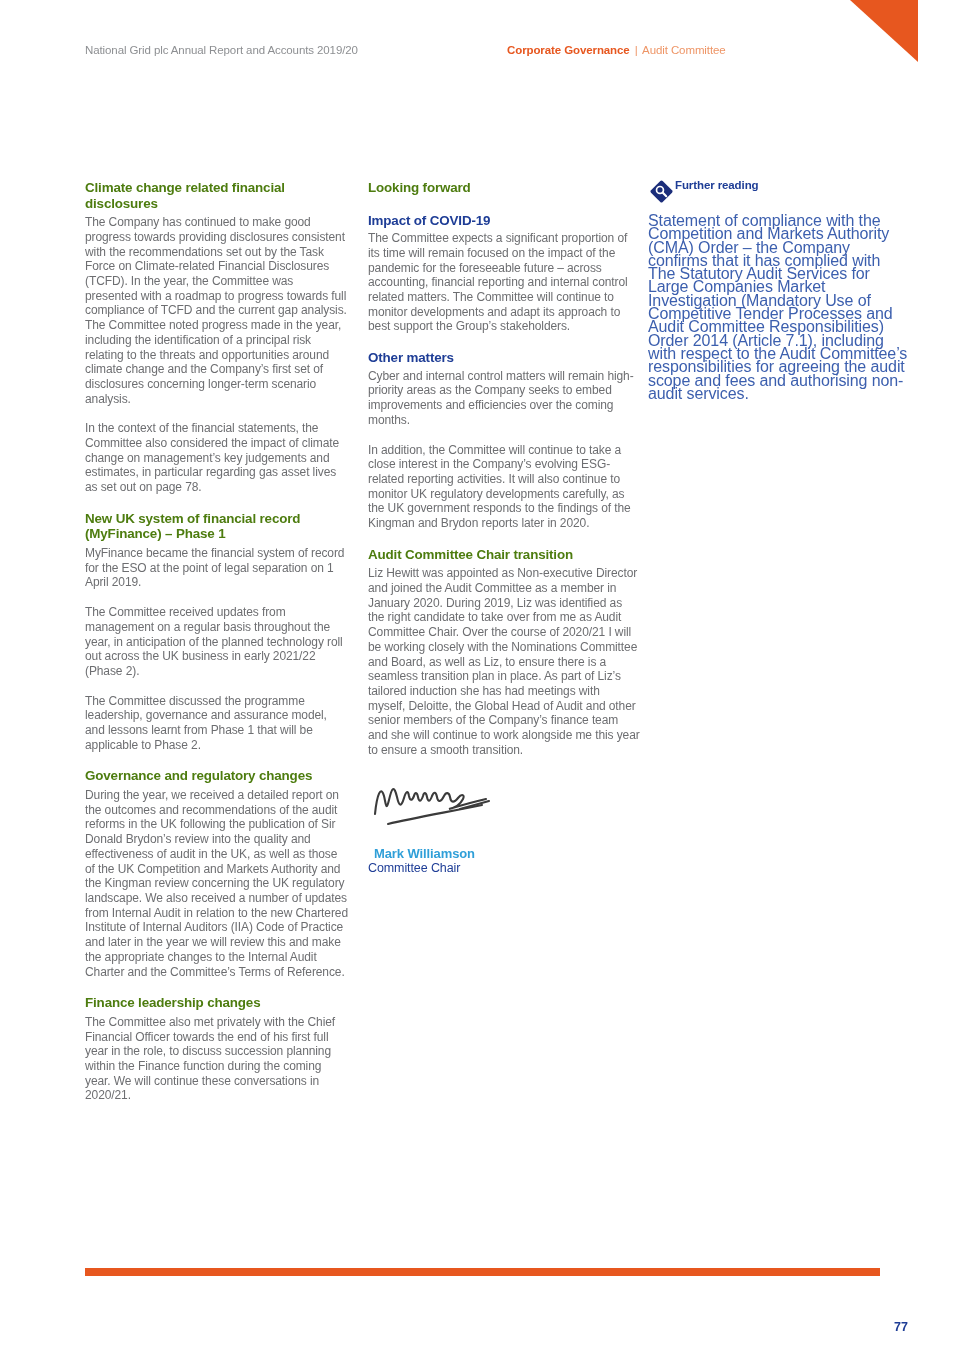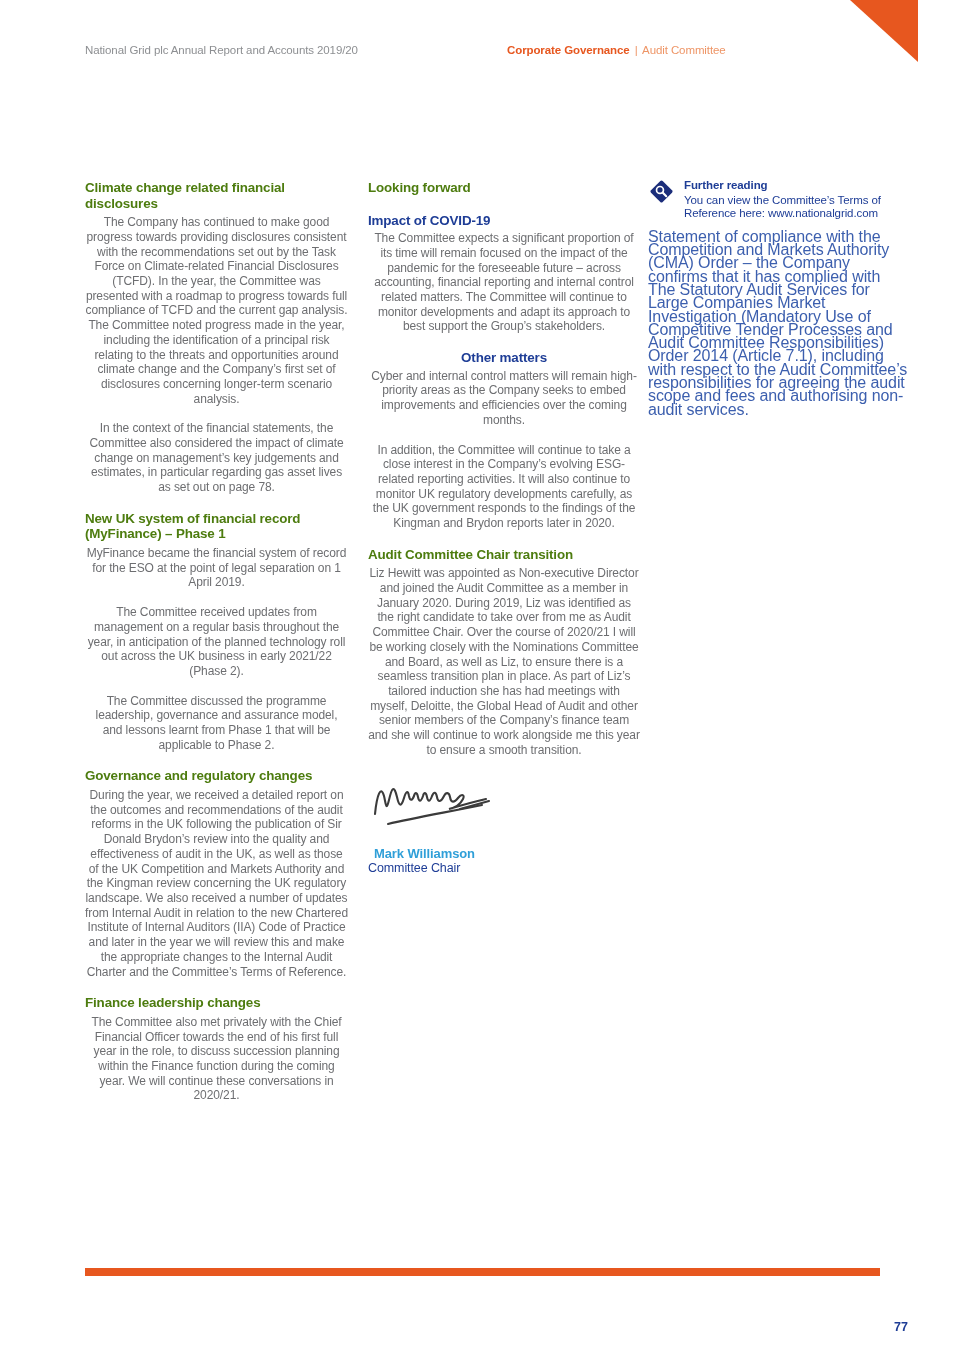--- a/index.html
+++ b/index.html
@@ -19,24 +19,24 @@
   .header-right .sep{color:#ee9566;font-weight:normal;padding:0 2px;}
   .header-right .sub{color:#ee9566;}
   
   .col{position:absolute;top:180px;font-size:12px;line-height:14.7px;color:#6d6e71;letter-spacing:-0.1px;}
   .col-1{left:85px;width:263px;}
   .col-2{left:368px;width:272px;}
   .col-3{left:648px;width:262px;top:178px;}
   .sect{font-size:13.4px;font-weight:bold;color:#4d7c0f;margin:16px 0 4px;line-height:15.6px;letter-spacing:-0.15px;}
   .sect.first{margin-top:0;}
   .subsect{font-size:13.4px;font-weight:bold;color:#1e3d96;margin:17px 0 3px;line-height:15.6px;letter-spacing:-0.15px;}
-  .subsect.later{margin-top:16px;text-align:center;}
-  .col p{margin:0 0 15px 0;text-align:center;}
+  .subsect.later{margin-top:16px;}
+  .col p{margin:0 0 15px 0;}
   
-  .fr{display:flex;gap:9px;align-items:flex-start;}
+  .fr{display:flex;align-items:flex-start;}
   .fr-icon{flex:0 0 27px;width:27px;height:27px;}
   .fr-body{width:218px;font-size:11.5px;line-height:13.6px;color:#1e3d96;}
   .fr-title{font-weight:bold;margin:1px 0 1px 0;}
   .statement{margin-top:9px;font-size:16px;line-height:13.3px;color:#3c5fae;letter-spacing:-0.1px;}
   
   .sig-wrap{margin-top:8px;}
   .sig-svg{display:block;}
   .sig-name{color:#2f9fd8;font-weight:bold;font-size:13px;line-height:15px;margin-top:12px;letter-spacing:-0.1px;padding-left:6px;}
   .sig-title{color:#1e3d96;font-size:12.5px;line-height:15px;letter-spacing:-0.1px;}
   
@@ -101,21 +101,20 @@
 
   <div class="col col-3">
     <div class="fr">
       <svg class="fr-icon" viewBox="0 0 32 32">
         <rect x="6.2" y="6.2" width="19.6" height="19.6" rx="2" transform="rotate(45 16 16)" fill="#1b2d7a"></rect>
         <circle cx="14.2" cy="14.2" r="4.1" fill="none" stroke="#ffffff" stroke-width="2"></circle>
         <line x1="17.3" y1="17.3" x2="21.6" y2="21.6" stroke="#ffffff" stroke-width="2.5" stroke-linecap="round"></line>
       </svg>
       <div class="fr-body">
         <div class="fr-title">Further reading</div>
-        <div class="fr-text">You can view the Committee’s Terms of Reference here: www.nationalgrid.com</div>
       </div>
     </div>
     <div class="statement">Statement of compliance with the Competition and Markets Authority (CMA) Order – the Company confirms that it has complied with The Statutory Audit Services for Large Companies Market Investigation (Mandatory Use of Competitive Tender Processes and Audit Committee Responsibilities) Order 2014 (Article 7.1), including with respect to the Audit Committee’s responsibilities for agreeing the audit scope and fees and authorising non-audit services.</div>
   </div>
 
   <div class="footer-rule"></div>
   <div class="page-number">77</div>
 
 </div>
 

